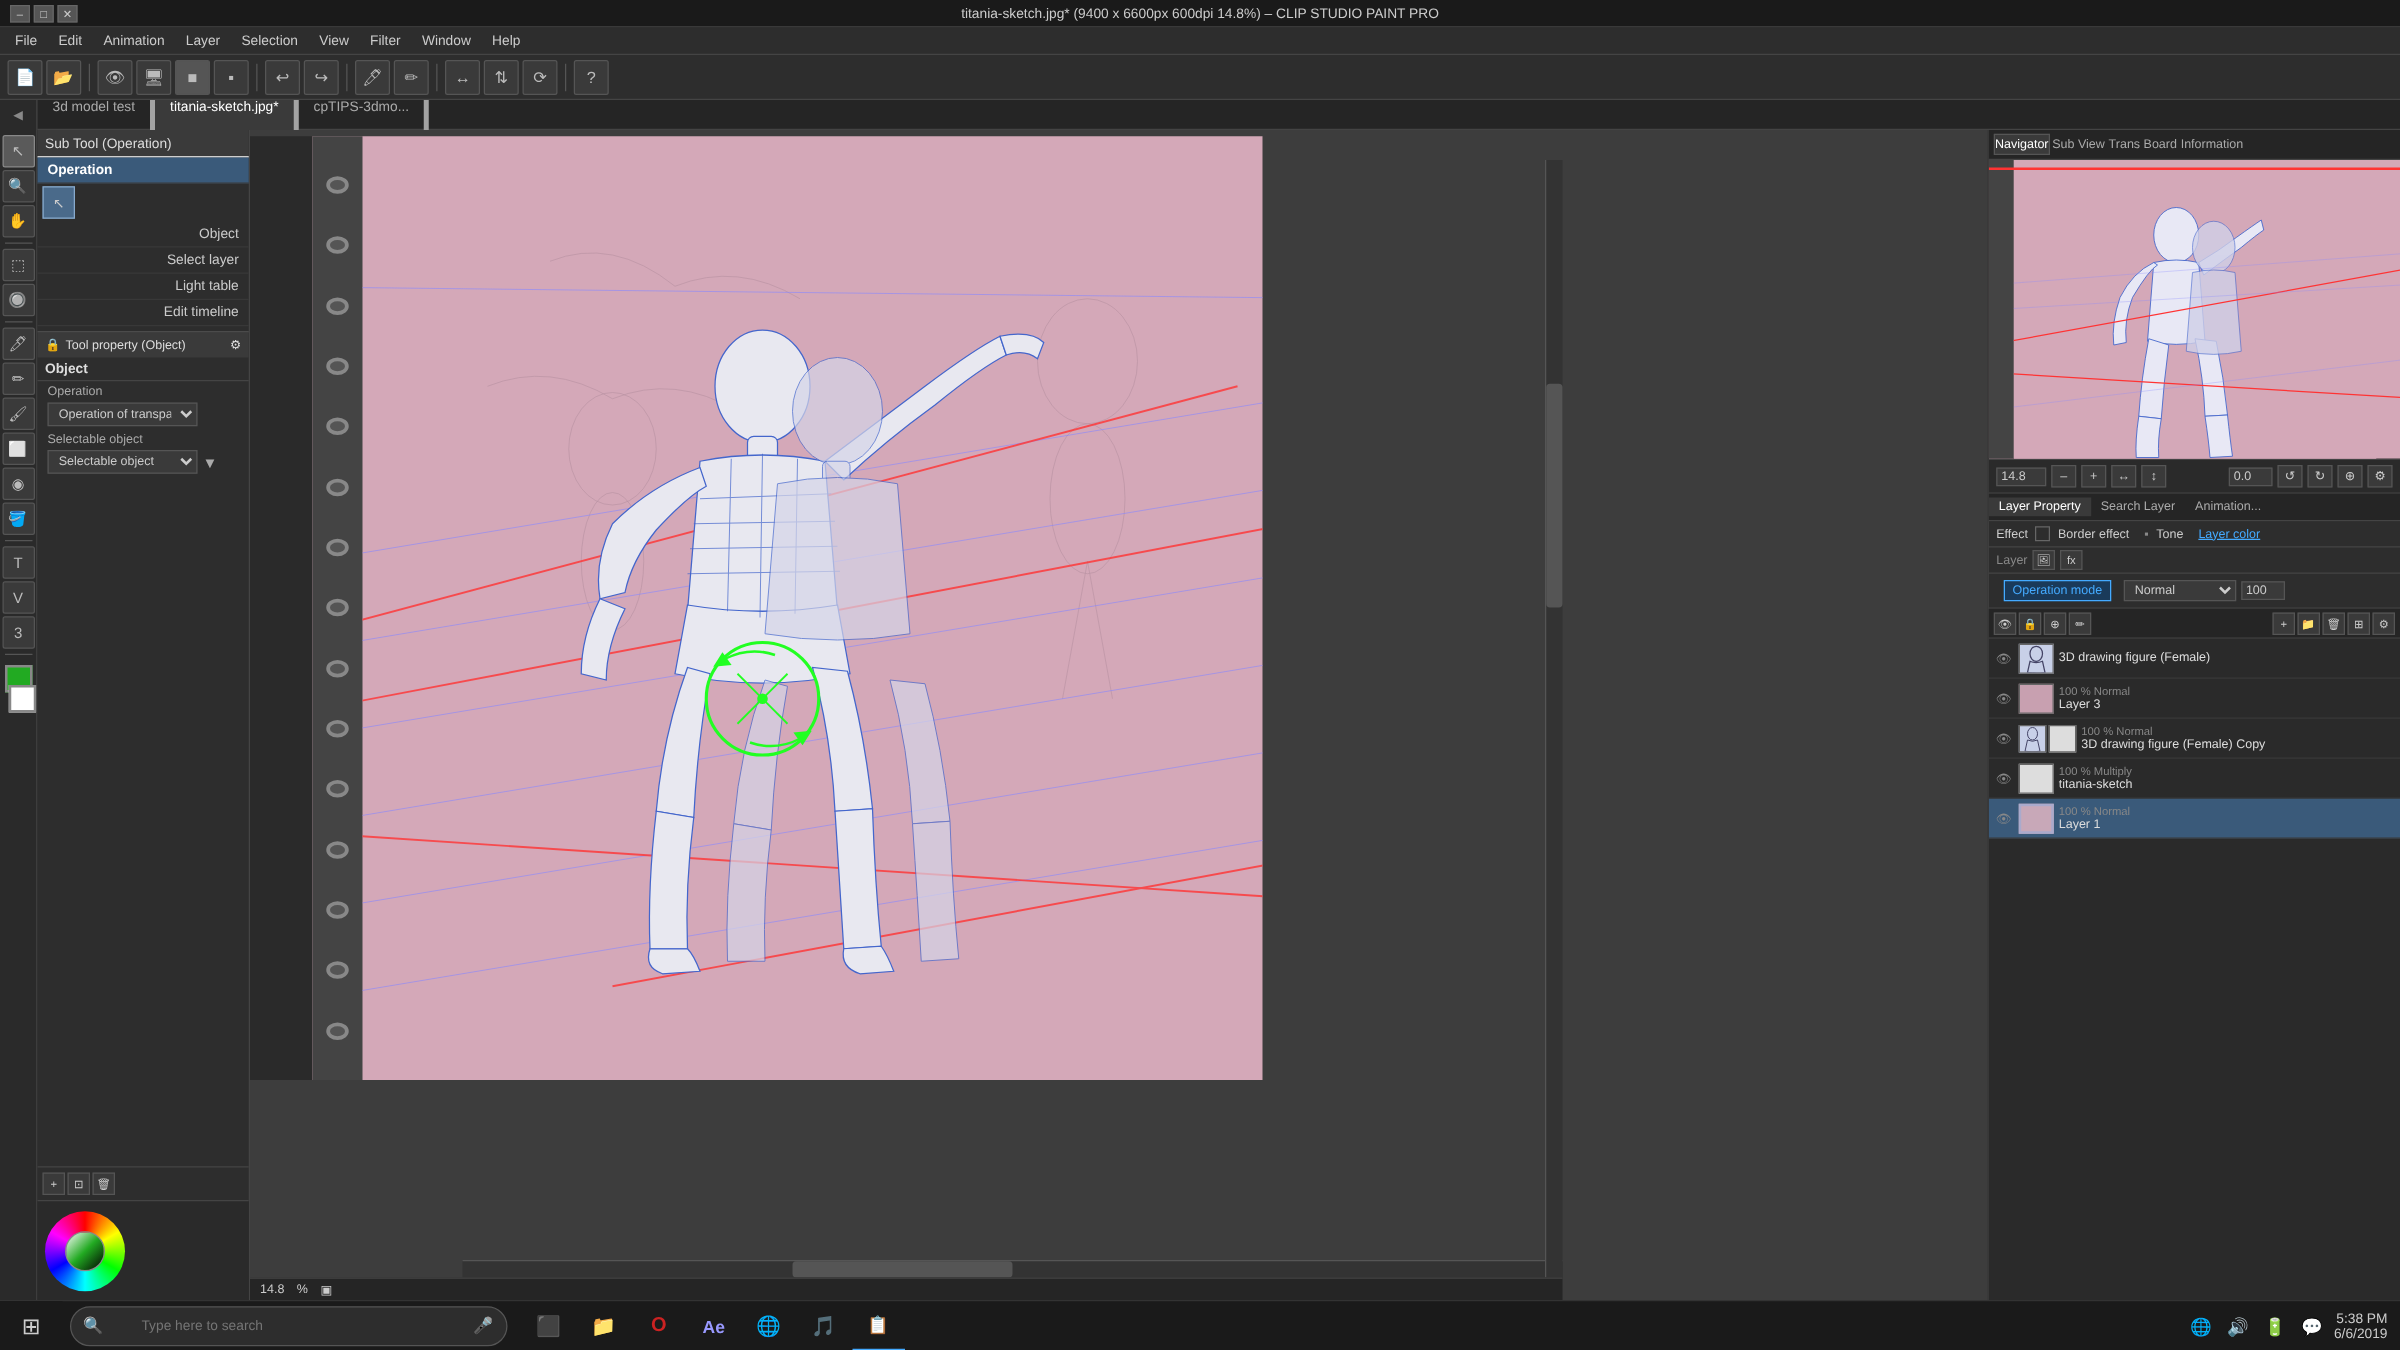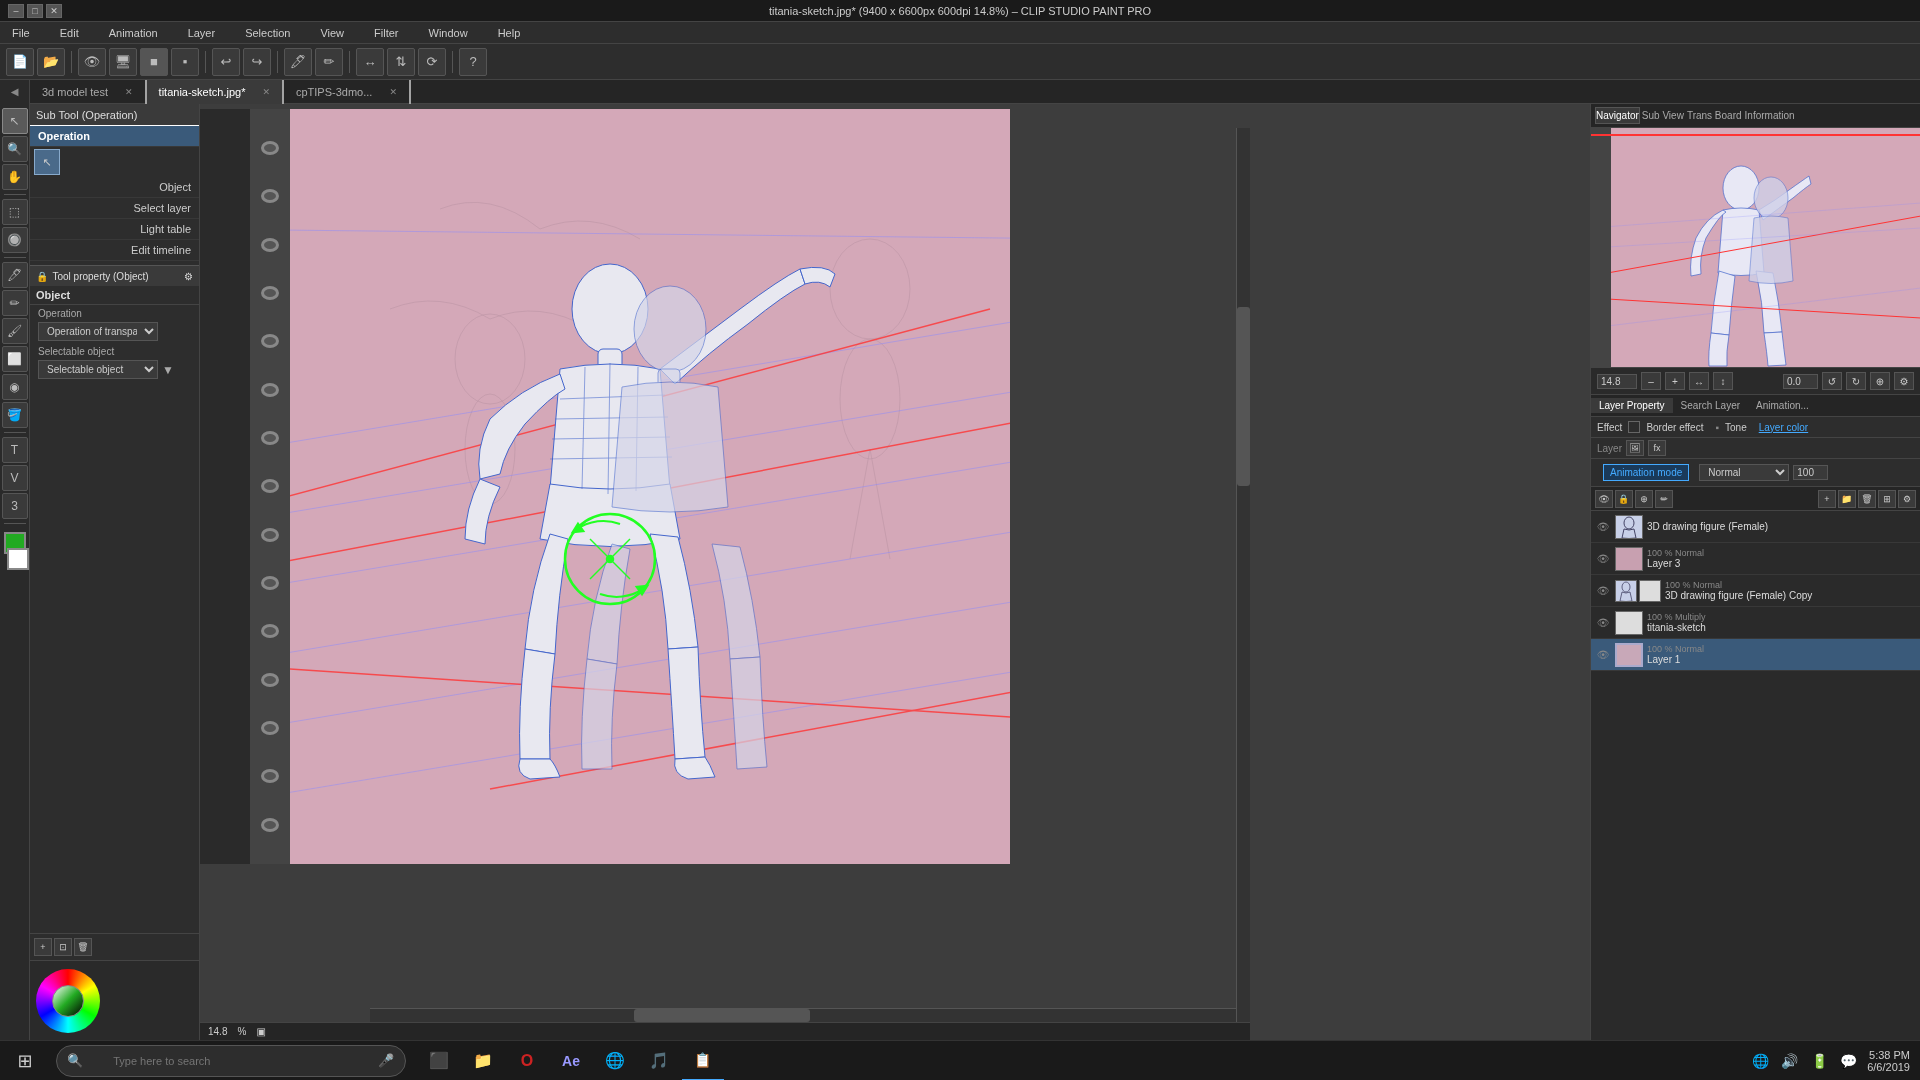--- a/index.html
+++ b/index.html
@@ -4,31 +4,31 @@
   <style>
     * { margin: 0; padding: 0; box-sizing: border-box; }
     body { width: 1920px; height: 1080px; overflow: hidden; background: #2b2b2b; font-family: 'Segoe UI', Arial, sans-serif; font-size: 11px; color: #ccc; user-select: none; }
 
     
     #titlebar { width: 100%; height: 22px; background: #1a1a1a; display: flex; align-items: center; justify-content: space-between; padding: 0 8px; border-bottom: 1px solid #444; }
     #titlebar .title { font-size: 11px; color: #ccc; flex: 1; text-align: center; }
     #titlebar .win-btn { width: 16px; height: 14px; background: #555; border: 1px solid #666; font-size: 9px; display: flex; align-items: center; justify-content: center; cursor: pointer; color: #ccc; }
 
     
-    #menubar { width: 100%; height: 22px; background: #2d2d2d; display: flex; align-items: center; padding: 0 4px; border-bottom: 1px solid #444; gap: 14px; }
+    #menubar { width: 100%; height: 22px; background: #2d2d2d; display: flex; align-items: center; padding: 0 4px; border-bottom: 1px solid #444; gap: 1px; }
     .menu-item { padding: 2px 8px; font-size: 11px; color: #ccc; cursor: pointer; border-radius: 2px; }
 
     
     #toolbar { width: 100%; height: 36px; background: #2d2d2d; display: flex; align-items: center; padding: 0 6px; border-bottom: 1px solid #444; gap: 3px; }
     .tb-btn { width: 28px; height: 28px; background: #3a3a3a; border: 1px solid #555; display: flex; align-items: center; justify-content: center; cursor: pointer; font-size: 13px; color: #bbb; border-radius: 2px; }
     .tb-separator { width: 1px; height: 22px; background: #555; margin: 0 3px; }
 
     
     #tabbar { width: 100%; height: 24px; background: #252525; display: flex; align-items: center; border-bottom: 1px solid #444; }
-    .tab { height: 24px; padding: 0 12px; display: flex; align-items: center; font-size: 11px; color: #aaa; cursor: pointer; border-right: 2px solid #a3a3a3; gap: 17px; }
+    .tab { height: 24px; padding: 0 12px; display: flex; align-items: center; font-size: 11px; color: #aaa; cursor: pointer; border-right: 4px solid #a3a3a3; gap: 17px; flex-direction: column; }
     .tab.active { background: #3a3a3a; color: #fff; }
     .tab .close-x { font-size: 9px; color: #888; }
 
     
     #left-panel { width: 30px; background: #2a2a2a; border-right: 1px solid #444; display: flex; flex-direction: column; align-items: center; padding: 4px 0; gap: 2px; }
     .tool-icon { width: 26px; height: 26px; background: #3a3a3a; border: 1px solid #555; display: flex; align-items: center; justify-content: center; cursor: pointer; font-size: 12px; color: #bbb; border-radius: 2px; }
     .tool-icon.active { background: #5a5a5a; border-color: #888; }
     .tool-separator { width: 22px; height: 1px; background: #555; margin: 2px 0; }
 
     
@@ -482,21 +482,21 @@
         <span style="margin-left:6px;color:#4af;text-decoration:underline;">Layer color</span>
       </div>
 
       <div style="padding:2px 6px;display:flex;align-items:center;gap:4px;font-size:10px;border-bottom:1px solid #444;">
         <span style="color:#888;">Layer</span>
         <div style="width:18px;height:16px;background:#3a3a3a;border:1px solid #555;font-size:9px;display:flex;align-items:center;justify-content:center;">🖼</div>
         <div style="width:18px;height:16px;background:#3a3a3a;border:1px solid #555;font-size:9px;display:flex;align-items:center;justify-content:center;">fx</div>
       </div>
 
       <div id="layer-mode-row" style="padding:3px 6px;display:flex;align-items:center;gap:4px;border-bottom:1px solid #444;font-size:10px;">
-        <span class="blending-label">Animation mode</span>
+        <span class="blending-label">Operation mode</span>
         <select class="layer-mode-select">
           <option>Normal</option>
         </select>
         <input class="opacity-input" value="100" style="width: 35px; background: rgb(58, 58, 58); border: 1px solid rgb(85, 85, 85); color: rgb(204, 204, 204); font-size: 10px; padding: 1px 3px;">
       </div>
 
       <div id="layer-toolbar" style="height:24px;background:#252525;display:flex;align-items:center;padding:0 4px;gap:2px;border-bottom:1px solid #444;">
         <div class="layer-tb-btn">👁</div>
         <div class="layer-tb-btn">🔒</div>
         <div class="layer-tb-btn">⊕</div>

